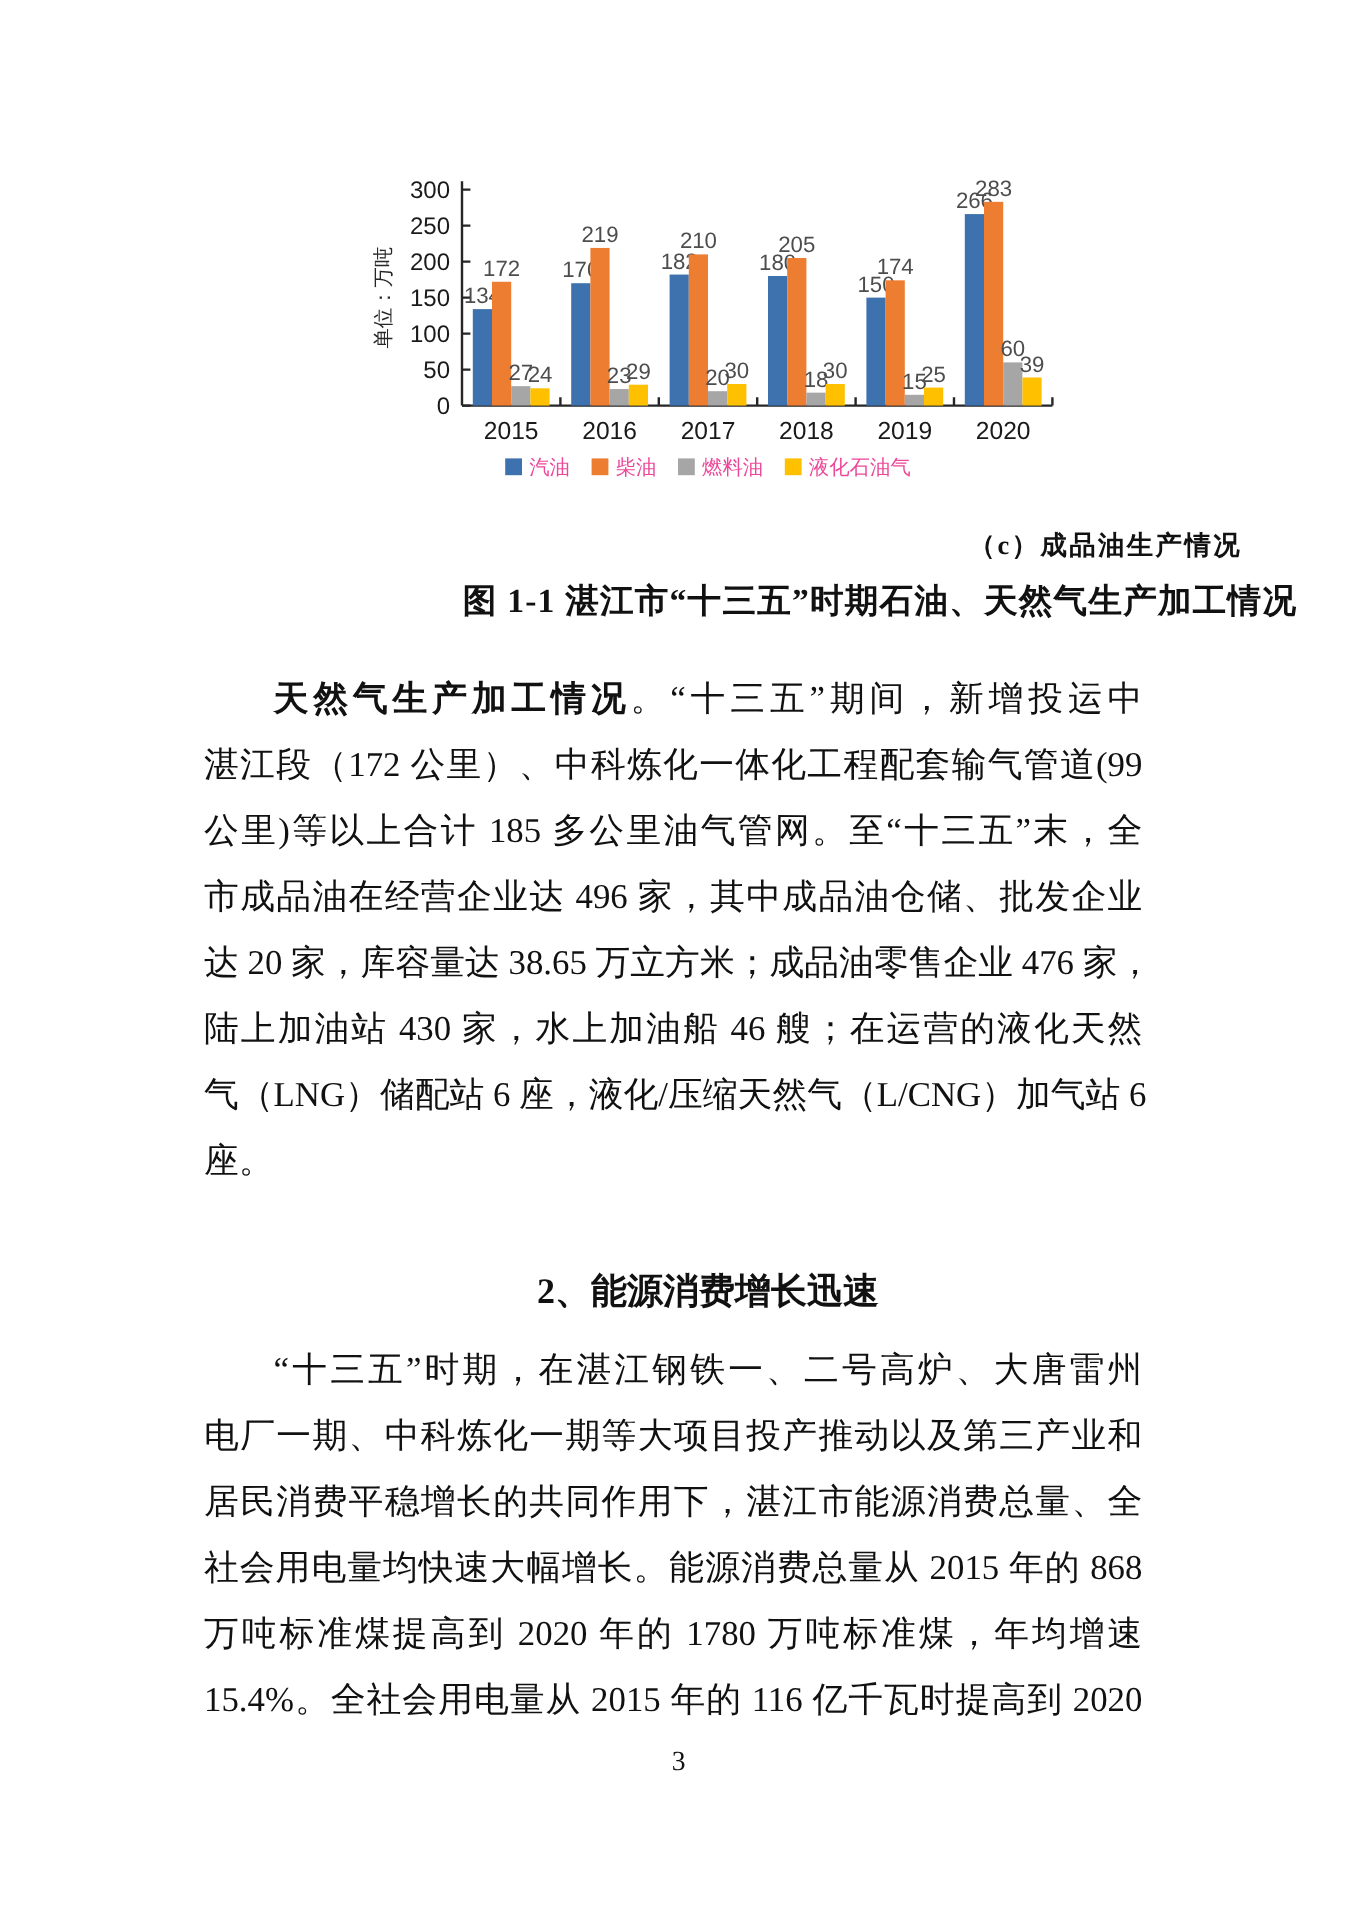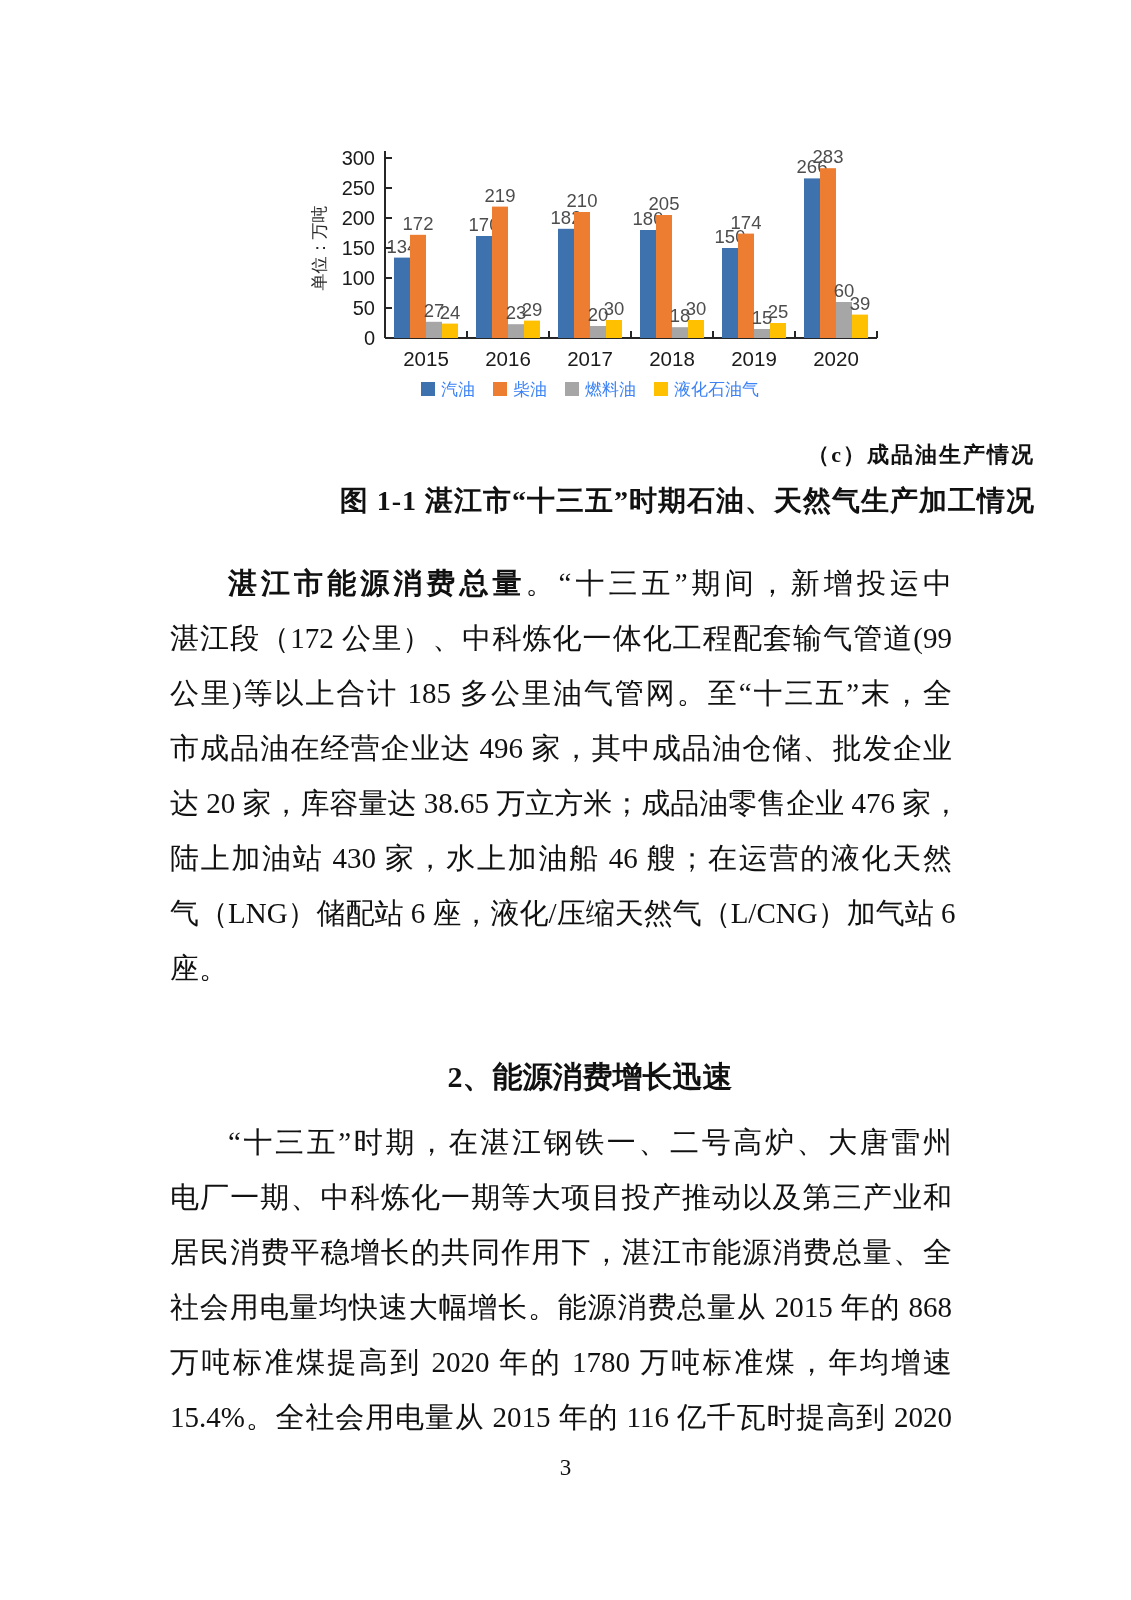--- a/index.html
+++ b/index.html
@@ -6,28 +6,28 @@
   #page{
     position:relative;width:1131px;height:1600px;background:#ffffff;
     margin:0 auto;overflow:hidden;
     font-family:"Liberation Serif","DejaVu Serif",serif;color:#111;
   }
   
   #chart-wrap{position:absolute;left:295px;top:133px;width:590px;height:250px;}
   #chart-legend{
     position:absolute;left:295px;top:376px;width:590px;height:26px;
     display:flex;justify-content:center;align-items:center;gap:18px;
-    font-family:"Liberation Sans","DejaVu Sans",sans-serif;font-size:17px;color:#3b82f6;
+    font-family:"Liberation Sans","DejaVu Sans",sans-serif;font-size:17px;color:#ec4899;
   }
   .legend-item{display:flex;align-items:center;gap:6px;}
   .legend-swatch{width:14px;height:14px;display:inline-block;}
   
   .center-line{position:absolute;left:0;width:1035px;text-align:right;}
   #fig-subcaption{top:440px;font-size:22px;font-weight:bold;letter-spacing:2px;}
-  #fig-title{top:482px;font-size:28px;font-weight:bold;letter-spacing:1px;}
+  #fig-title{top:482px;font-size:28px;font-weight:bold;letter-spacing:1px;padding-left:46px;}
   
   .para{position:absolute;left:170px;width:782px;}
   .line{
     height:55px;line-height:55px;font-size:29px;white-space:nowrap;
     text-align:justify;text-align-last:justify;
   }
   .line.short{text-align-last:left;}
   .line.indent{text-indent:58px;}
   .bold{font-weight:bold;}
   #para1{top:556px;}
@@ -142,21 +142,21 @@
       <span class="legend-item">
         <span class="legend-swatch" style="background: rgb(255, 192, 0);"></span>
         <span>液化石油气</span>
       </span>
     </div>
 
   <div id="fig-subcaption" class="center-line">（c）成品油生产情况</div>
   <div id="fig-title" class="center-line">图 1-1  湛江市“十三五”时期石油、天然气生产加工情况</div>
 
   <div id="para1" class="para">
-    <div class="line indent"><span class="bold">湛江市能源消费总量</span><span>。“十三五”期间，新增投运中</span></div>
+    <div class="line indent"><span class="bold">天然气生产加工情况</span><span>。“十三五”期间，新增投运中</span></div>
     <div class="line">湛江段（172 公里）、中科炼化一体化工程配套输气管道(99</div>
     <div class="line">公里)等以上合计 185 多公里油气管网。至“十三五”末，全</div>
     <div class="line">市成品油在经营企业达 496 家，其中成品油仓储、批发企业</div>
     <div class="line">达 20 家，库容量达 38.65 万立方米；成品油零售企业 476 家，</div>
     <div class="line">陆上加油站 430 家，水上加油船 46 艘；在运营的液化天然</div>
     <div class="line">气（LNG）储配站 6 座，液化/压缩天然气（L/CNG）加气站 6</div>
     <div class="line short">座。</div>
   </div>
 
   <div id="section-heading">2、能源消费增长迅速</div>

